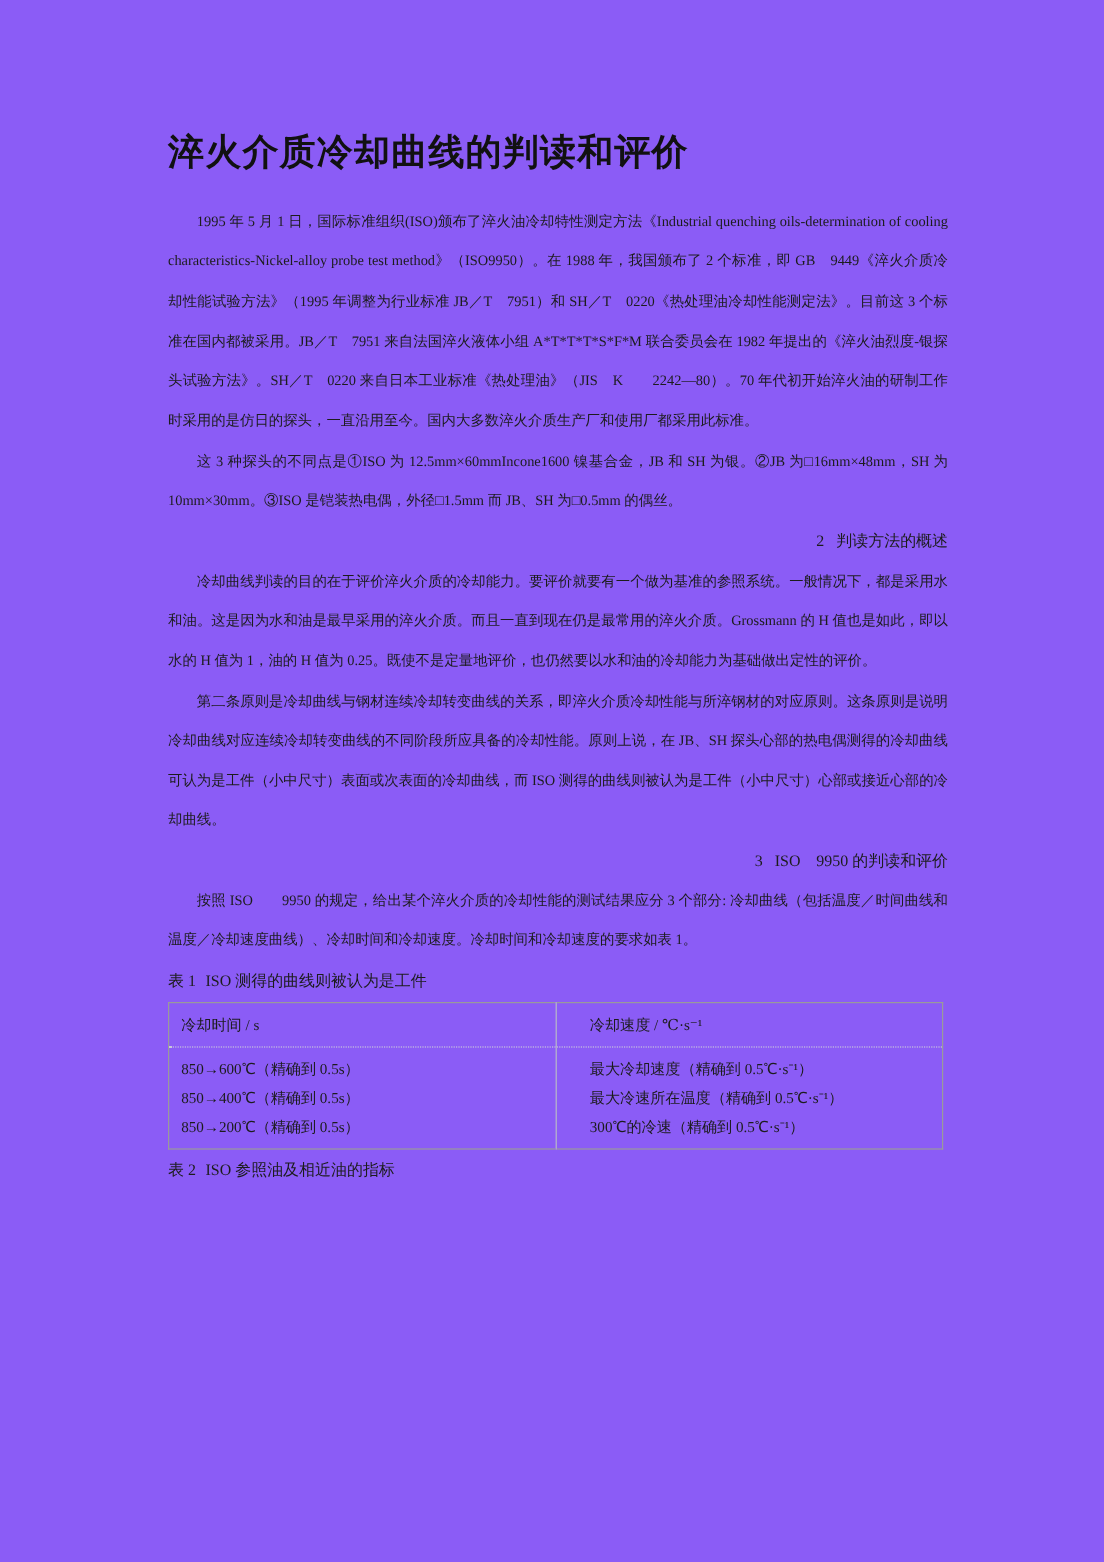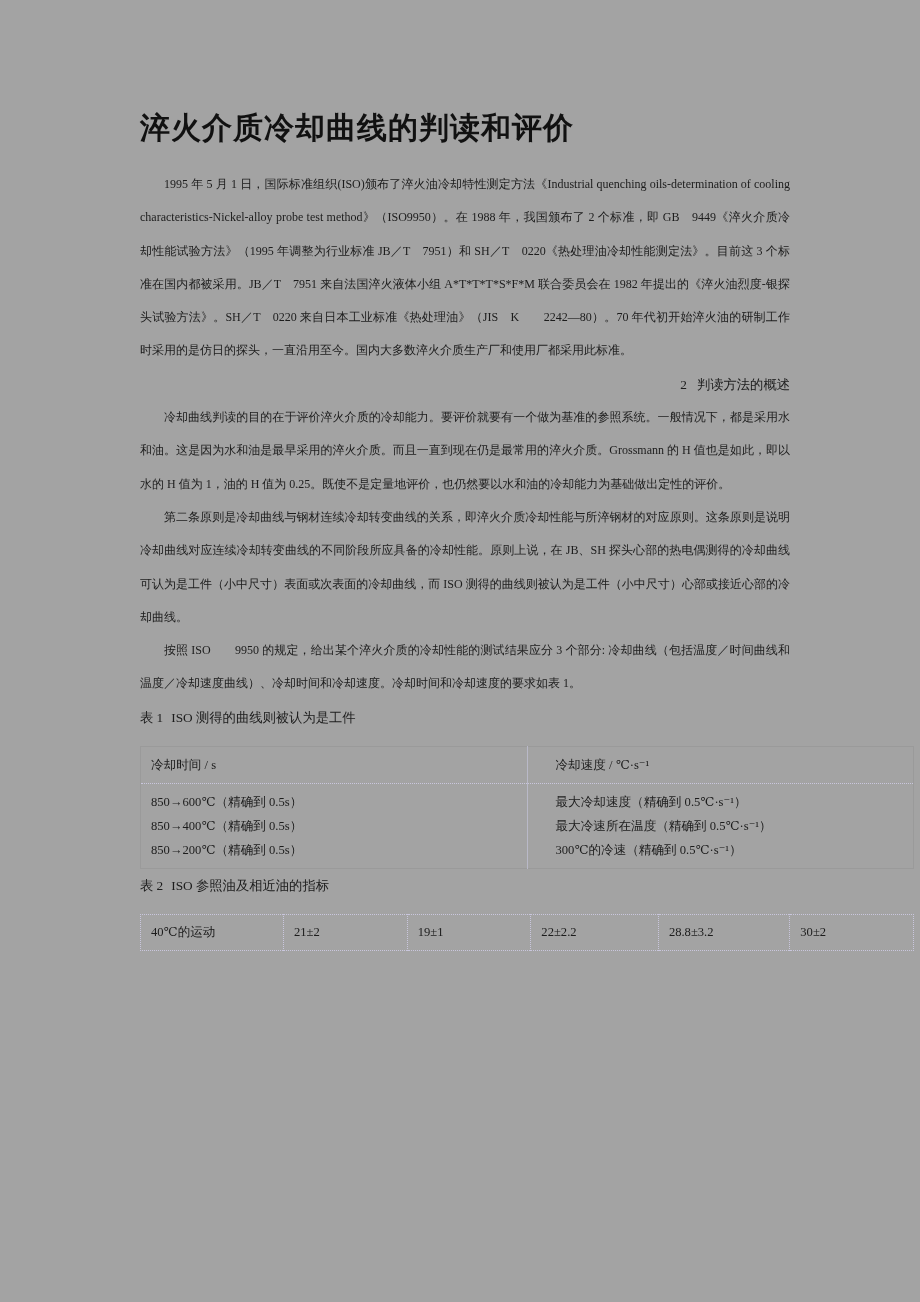--- a/index.html
+++ b/index.html
@@ -10,21 +10,21 @@
   body {
     width: 920px;
     height: 1302px;
     font-family: "Liberation Serif", "DejaVu Serif", serif;
     color: #1a1a1a;
     overflow: hidden;
   }
   .page {
     width: 920px;
     height: 1302px;
-    background: #a3a3a3;
+    background: #8b5cf6;
     position: relative;
     box-sizing: border-box;
     padding: 0;
   }
   .content {
     position: absolute;
     left: 140px;
     top: 0;
     width: 650px;
   }
@@ -78,40 +78,40 @@
     line-height: 33.3px;
     color: #1c1c1c;
     font-family: "Liberation Serif", "DejaVu Serif", serif;
   }
   .tbl-caption .cnum {
     margin-right: 8px;
     text-align: center;
   }
   table.doc-table {
     border-collapse: collapse;
-    width: 774px;
-    margin: 12px 0 0 0;
+    width: 646px;
+    margin: 1px 0 0 0;
     font-size: 12.6px;
     color: #1c1c1c;
     font-family: "Liberation Serif", "DejaVu Serif", serif;
     table-layout: fixed;
     border-radius: 27px;
   }
   table.t1 {
     border: 1px solid #9a9a9a;
   }
   table.t1 td {
     border-right: 1px solid #b9b9c8;
     border-bottom: 1px dotted #c9c6dd;
     padding: 6px 9px 6px 10px;
     vertical-align: top;
     line-height: 24px;
   }
   table.t1 td:last-child { border-right: none; padding-left: 28px; }
-  table.t1 tr:last-child td { border-bottom: none; }
+  table.t1 tr:last-child td { border-bottom: none; font-family: Liberation Serif, serif; }
   table.t1 .cellline { display: block; white-space: nowrap; }
 
   table.t2 {
     border-top: 1px dotted #c9c6dd;
     border-left: 1px dotted #c9c6dd;
     border-right: 1px dotted #c9c6dd;
     border-bottom: 1px dotted #c9c6dd;
   }
   table.t2 td {
     border-right: 1px dotted #c9c6dd;
@@ -131,27 +131,29 @@
 <div class="page">
   <div class="content">
 
     <h1 class="doc-title">淬火介质冷却曲线的判读和评价</h1>
 
     <div class="body-block">
 
       <p class="para indent">1995 年 5 月 1 日，国际标准组织(ISO)颁布了淬火油冷却特性测定方法《Industrial quenching oils-determination of cooling characteristics-Nickel-alloy probe test method》（ISO9950）。在 1988 年，我国颁布了 2 个标准，即 GB　9449《淬火介质冷却性能试验方法》（1995 年调整为行业标准 JB／T　7951）和 SH／T　0220《热处理油冷却性能测定法》。目前这 3 个标准在国内都被采用。JB／T　7951 来自法国淬火液体小组 A*T*T*T*S*F*M 联合委员会在 1982 年提出的《淬火油烈度-银探头试验方法》。SH／T　0220 来自日本工业标准《热处理油》（JIS　K　　2242—80）。70 年代初开始淬火油的研制工作时采用的是仿日的探头，一直沿用至今。国内大多数淬火介质生产厂和使用厂都采用此标准。</p>
 
 
+      <p class="para indent">这 3 种探头的不同点是①ISO 为 12.5mm×60mmIncone1600 镍基合金，JB 和 SH 为银。②JB 为□16mm×48mm，SH 为 10mm×30mm。③ISO 是铠装热电偶，外径□1.5mm 而 JB、SH 为□0.5mm 的偶丝。</p>
 
       <p class="sec-head"><span class="num">2</span><span>判读方法的概述</span></p>
 
       <p class="para indent">冷却曲线判读的目的在于评价淬火介质的冷却能力。要评价就要有一个做为基准的参照系统。一般情况下，都是采用水和油。这是因为水和油是最早采用的淬火介质。而且一直到现在仍是最常用的淬火介质。Grossmann 的 H 值也是如此，即以水的 H 值为 1，油的 H 值为 0.25。既使不是定量地评价，也仍然要以水和油的冷却能力为基础做出定性的评价。</p>
 
       <p class="para indent">第二条原则是冷却曲线与钢材连续冷却转变曲线的关系，即淬火介质冷却性能与所淬钢材的对应原则。这条原则是说明冷却曲线对应连续冷却转变曲线的不同阶段所应具备的冷却性能。原则上说，在 JB、SH 探头心部的热电偶测得的冷却曲线可认为是工件（小中尺寸）表面或次表面的冷却曲线，而 ISO 测得的曲线则被认为是工件（小中尺寸）心部或接近心部的冷却曲线。</p>
 
+      <p class="sec-head"><span class="num">3</span><span>ISO　9950 的判读和评价</span></p>
 
       <p class="para indent">按照 ISO　　9950 的规定，给出某个淬火介质的冷却性能的测试结果应分 3 个部分: 冷却曲线（包括温度／时间曲线和温度／冷却速度曲线）、冷却时间和冷却速度。冷却时间和冷却速度的要求如表 1。</p>
 
       <p class="tbl-caption"><span class="cnum">表 1</span><span>ISO 测得的曲线则被认为是工件</span></p>
 
       <table class="doc-table t1">
         <colgroup>
             <col style="width:50%">
             <col style="width:50%">
           </colgroup>
@@ -180,26 +182,18 @@
       <table class="doc-table t2">
         <colgroup>
             <col style="width:18.5%">
             <col style="width:16%">
             <col style="width:16%">
             <col style="width:16.5%">
             <col style="width:17%">
             <col style="width:16%">
           </colgroup>
         <tbody>
-          <tr>
-            <td>40℃的运动</td>
-            <td>21±2</td>
-            <td>19±1</td>
-            <td>22±2.2</td>
-            <td>28.8±3.2</td>
-            <td>30±2</td>
-          </tr>
         </tbody>
       </table>
 
     </div>
   </div>
 </div>
 
 </body></html>

